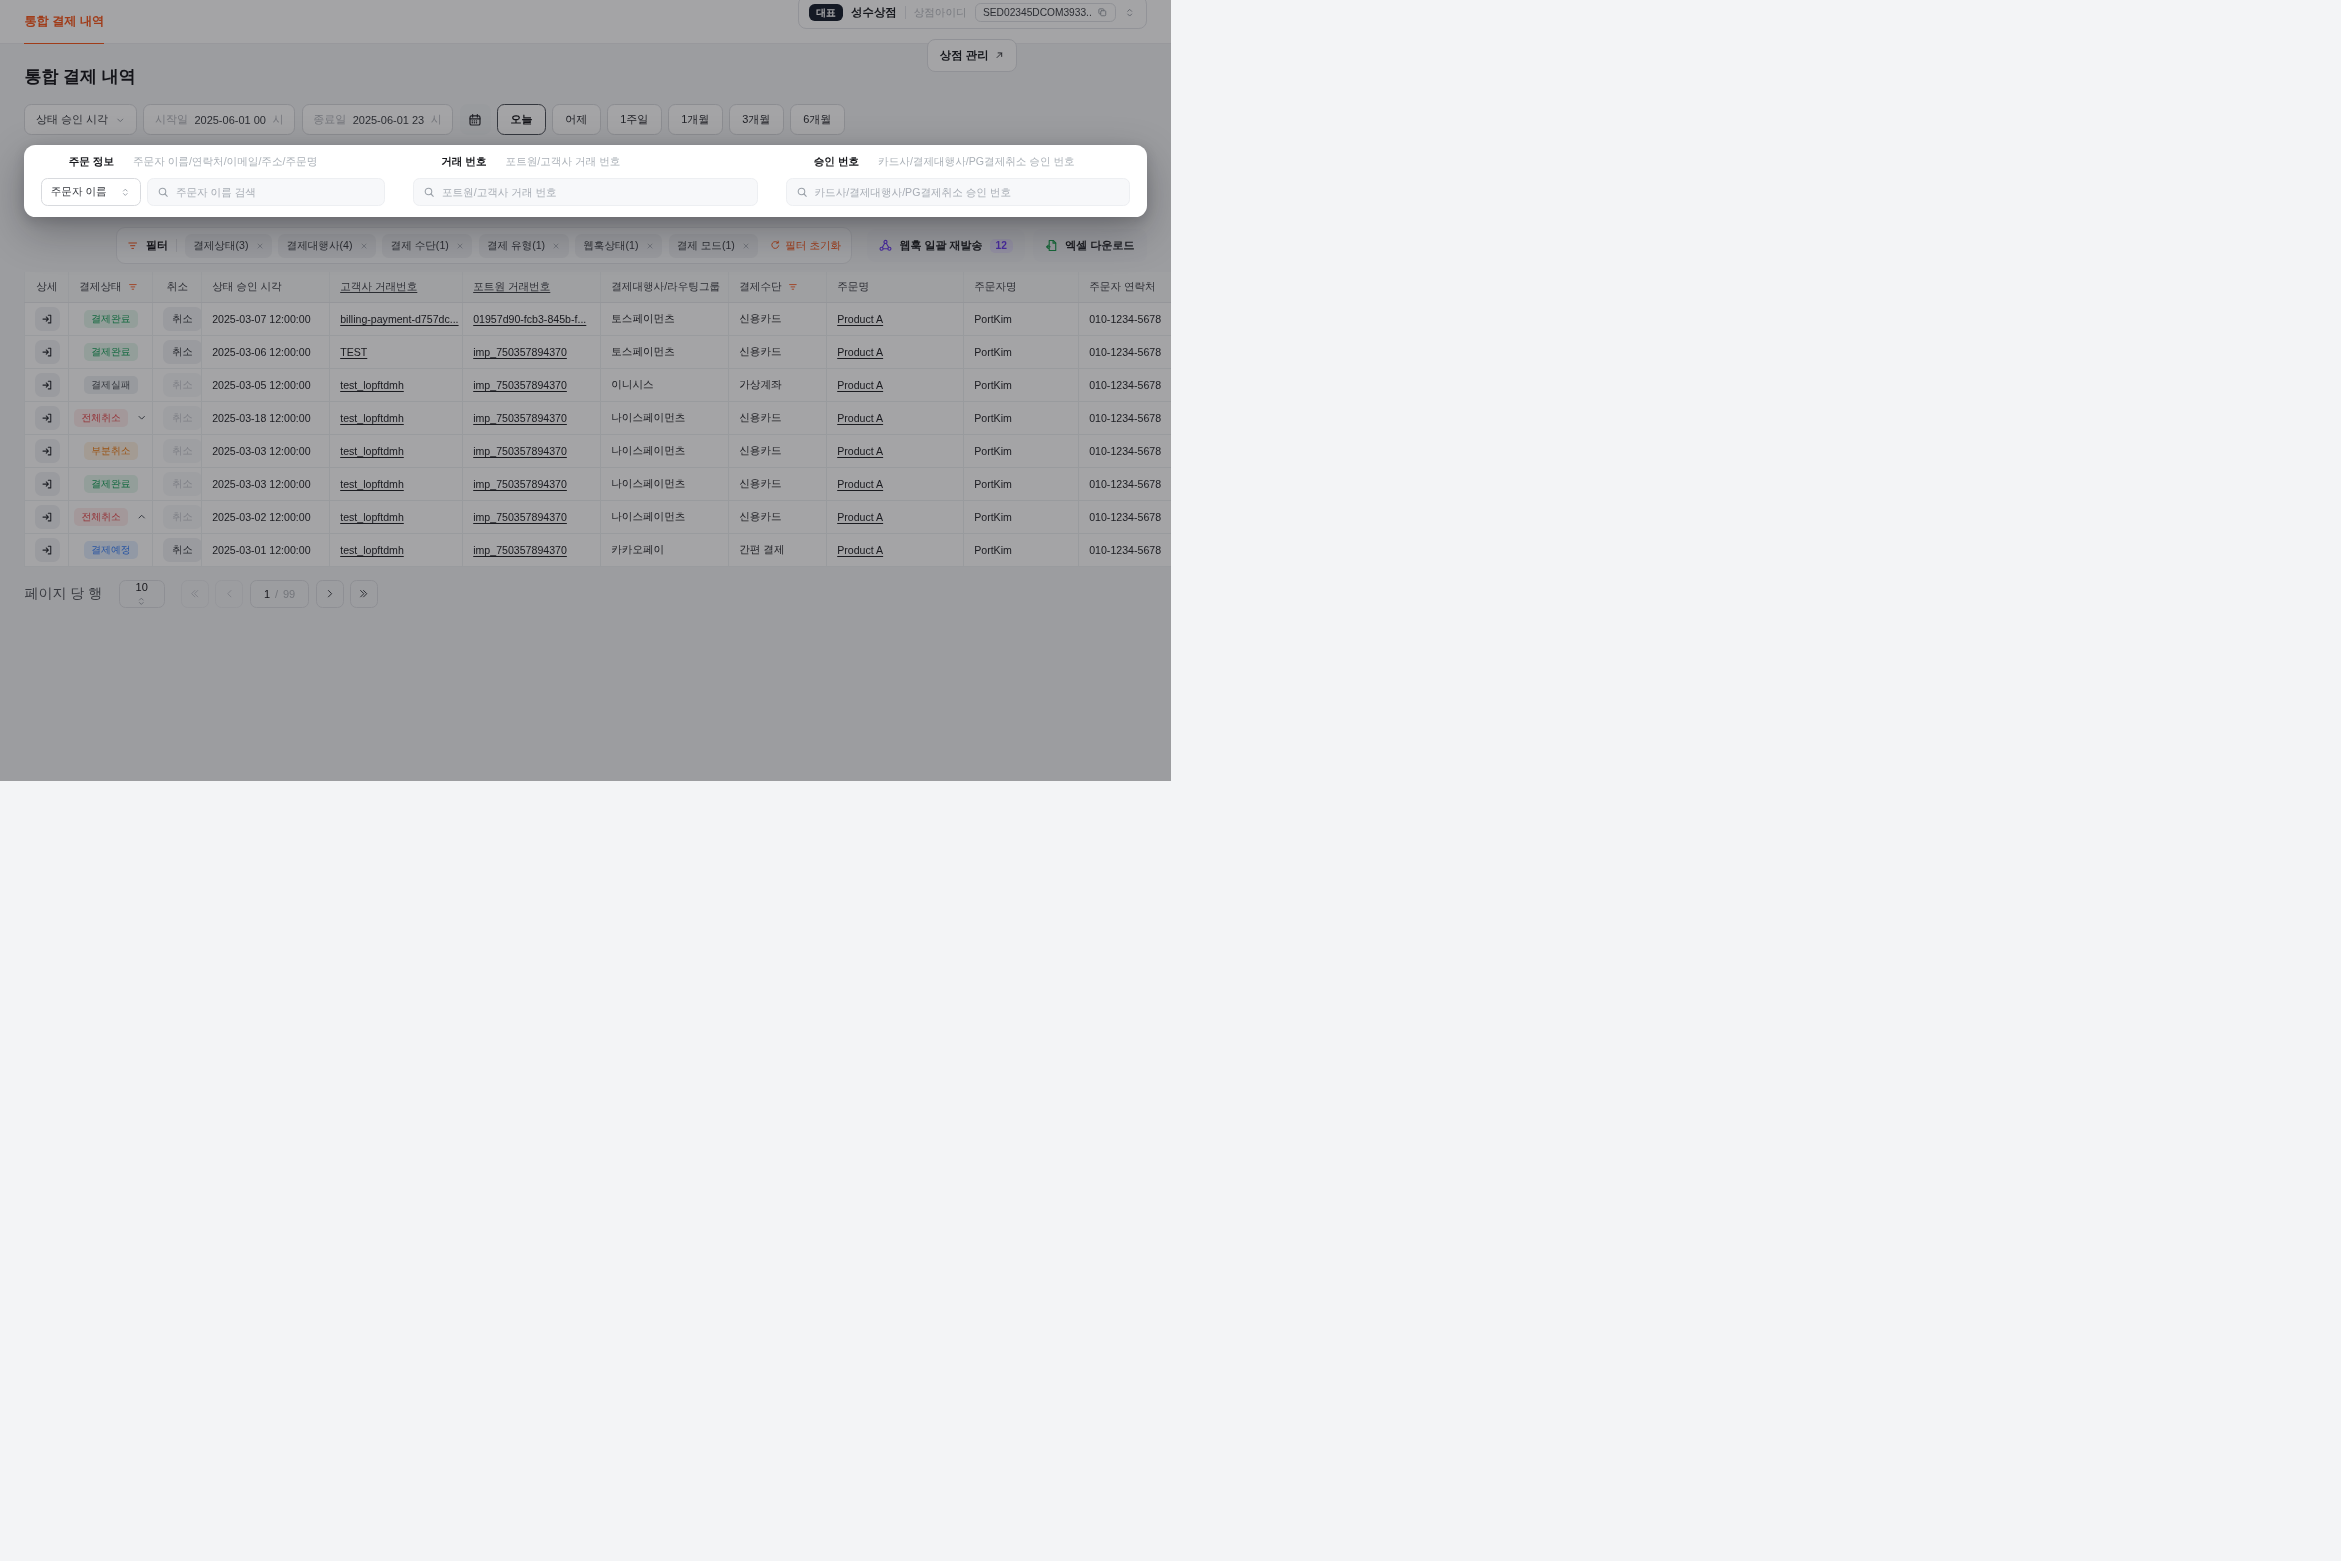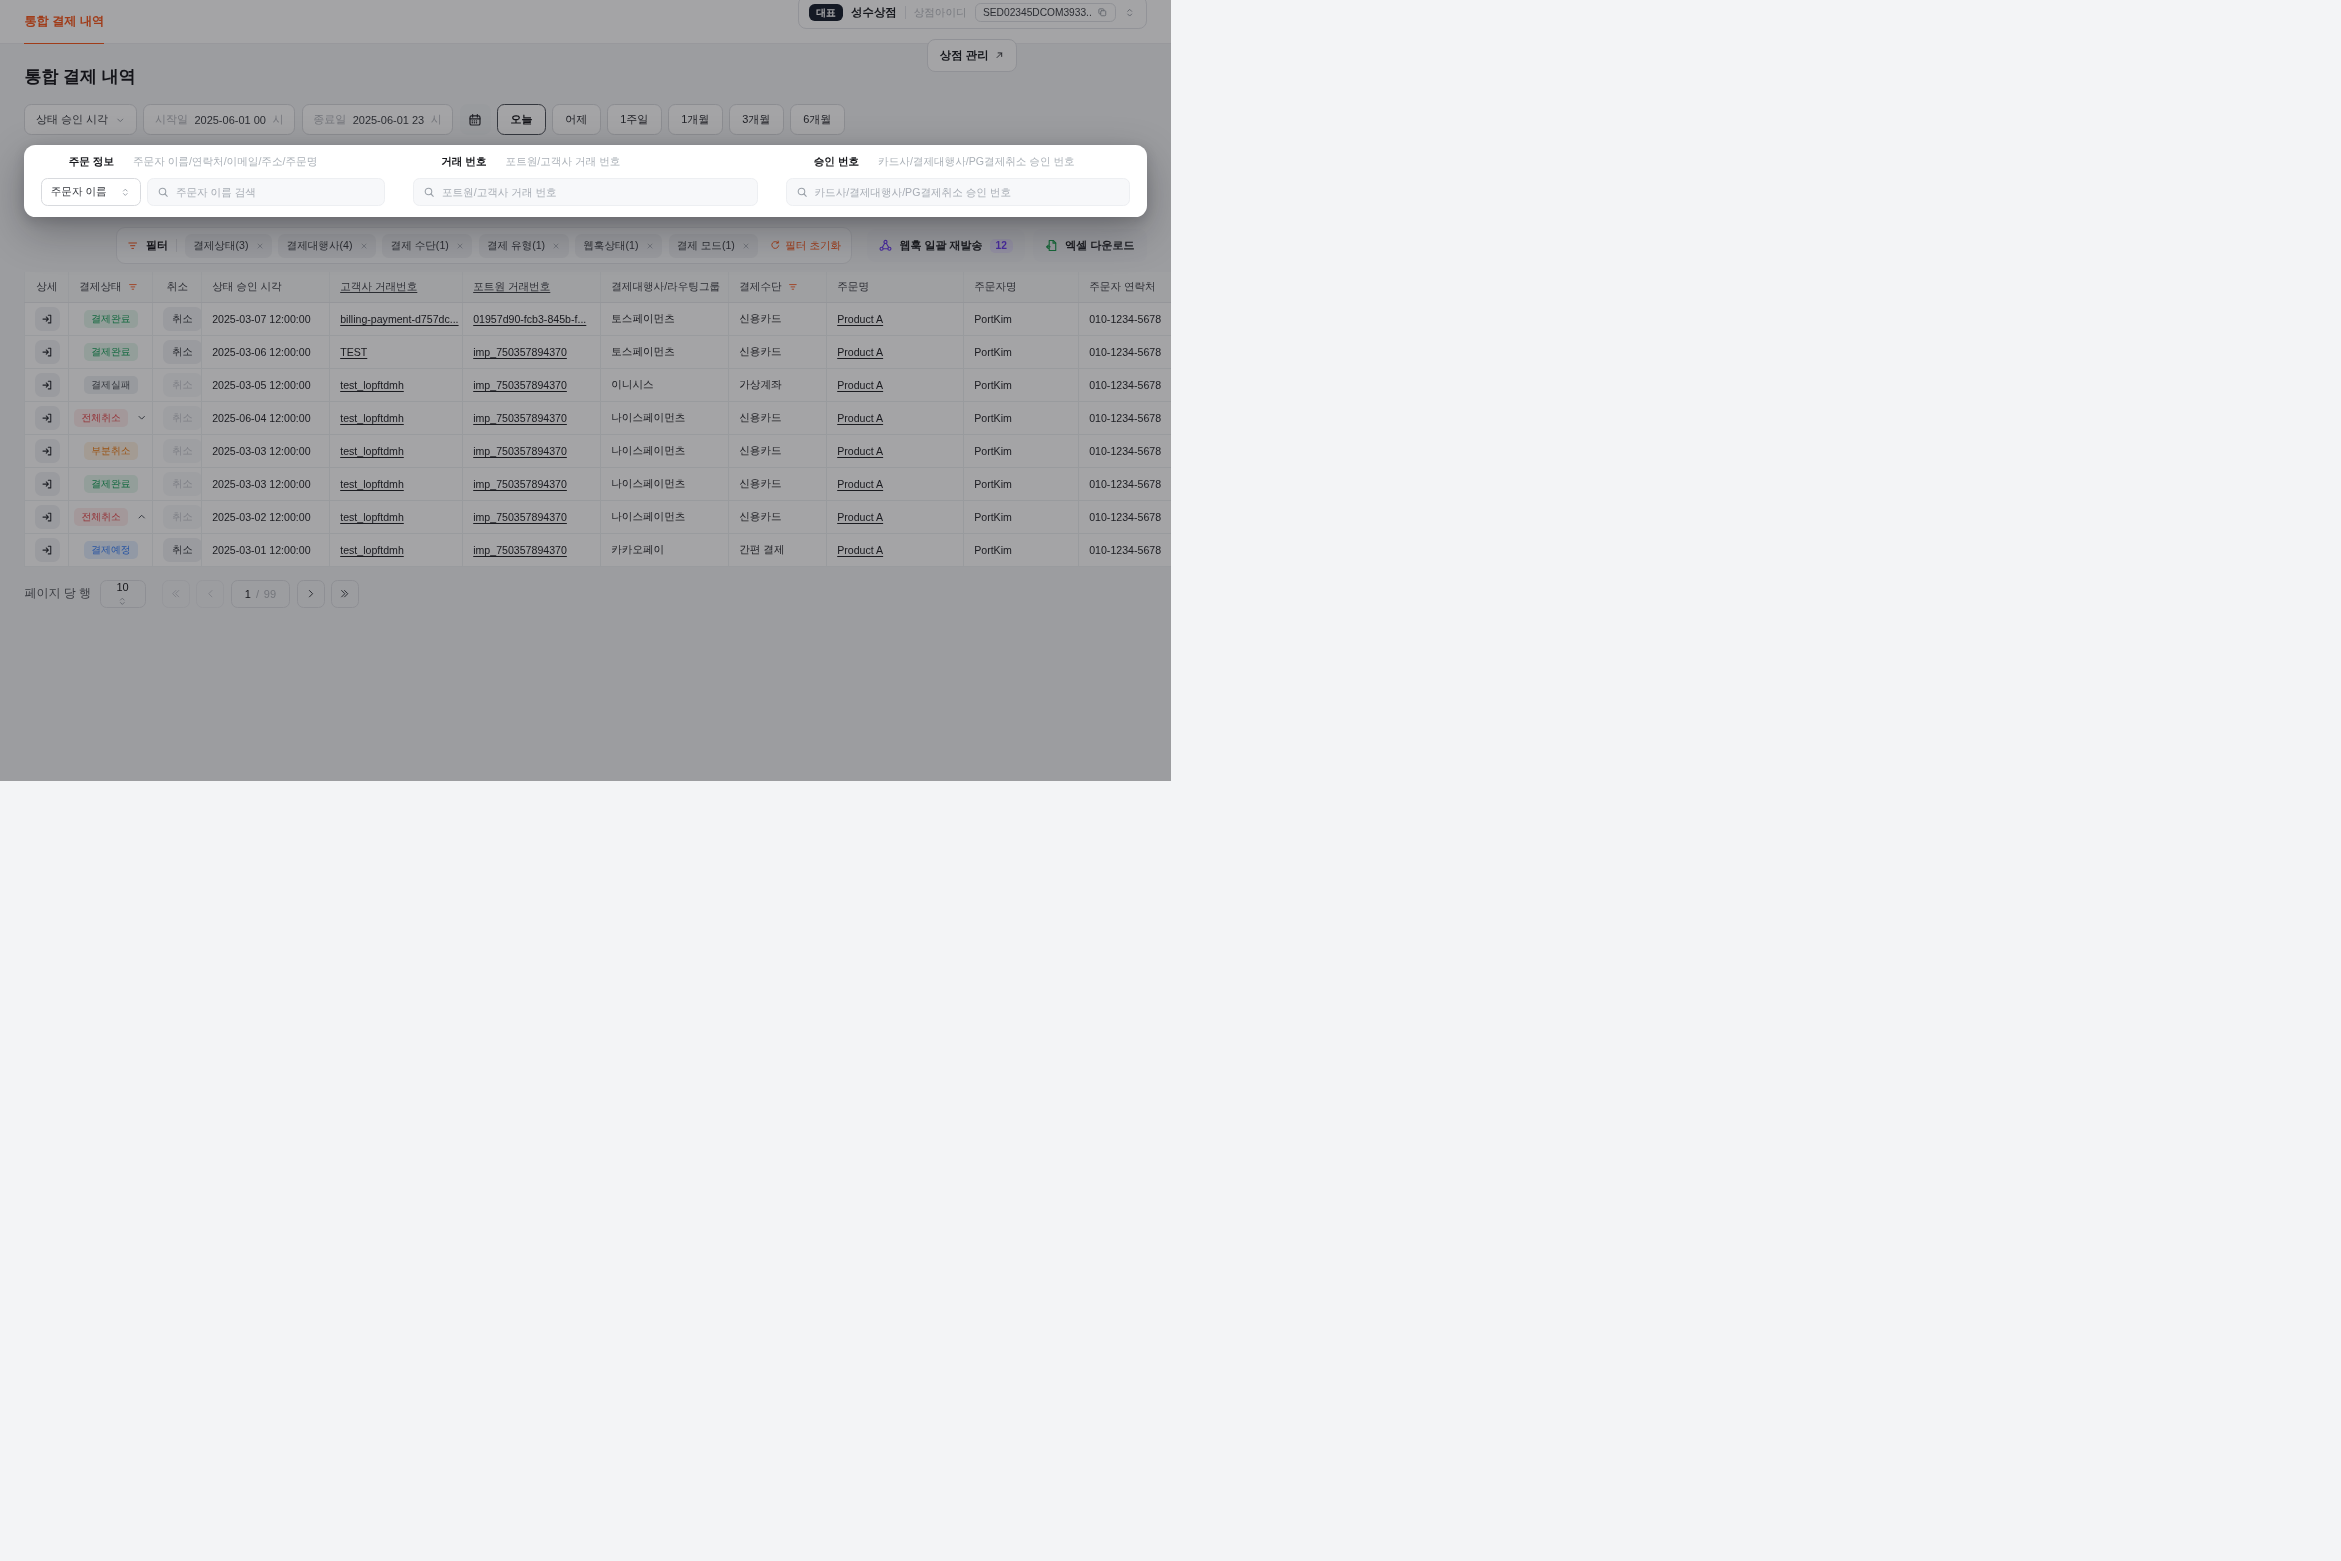--- a/index.html
+++ b/index.html
@@ -79,21 +79,21 @@
   .badge.canceled{color:var(--red);background:var(--red-bg);}
   .badge.partial{color:var(--orange);background:var(--orange-bg);}
   .badge.scheduled{color:var(--blue);background:var(--blue-bg);}
   .status-cell{display:flex;align-items:center;justify-content:center;gap:8.1px;}
   .expand{color:#4b5057;display:inline-flex;cursor:pointer;}
   .cancel-btn{padding:4.9px 9px;border-radius:6.5px;background:#eff1f4;font-size:10.2px;color:#3c3f45;}
   .cancel-btn.disabled{background:#f6f7f9;color:#c6c9cf;cursor:default;}
 
   
   .pagination{margin-top:13px;display:flex;align-items:center;gap:6.5px;}
-  .pg-label{font-size:12px;color:#55585e;margin-right:2px;}
+  .pg-label{font-size:14px;color:#55585e;margin-right:10px;}
   .rows-select{height:28px;width:46px;border:0.8px solid #dcdee2;border-radius:6.5px;display:flex;align-items:center;justify-content:space-between;padding:0 7.3px;font-size:11px;color:#17181c;cursor:pointer;flex-direction:column;}
   .pg-btn{width:28px;height:28px;border:0.8px solid #dcdee2;border-radius:6.5px;display:flex;align-items:center;justify-content:center;color:#3c3f45;}
   .pg-btn.disabled{border-color:#e8eaed;color:#c6c9cf;cursor:default;}
   .pg-btn.gap{margin-left:9.8px;}
   .page-box{height:28px;border:0.8px solid #dcdee2;border-radius:6.5px;display:flex;align-items:center;justify-content:center;gap:4.9px;padding:0 13px;font-size:11px;}
   .page-cur{color:#17181c;}
   .page-sep,.page-total{color:#b0b4ba;}
 
   
   .overlay{position:absolute;inset:0;background:rgba(16,17,20,.38);z-index:50;}
@@ -483,21 +483,21 @@
               <div class="status-cell">
                 <span class="badge canceled">전체취소</span>
                 <span class="expand">
                   <svg width="11.4" height="11.4" viewBox="0 0 16 16" fill="none" stroke="currentColor" stroke-width="1.4" stroke-linecap="round" stroke-linejoin="round">
                     <path d="M4.2 6.2 8 10l3.8-3.8"></path>
                   </svg>
                 </span>
               </div>
             </td>
             <td class="c-center"><button class="cancel-btn disabled">취소</button></td>
-            <td>2025-06-04 12:00:00</td>
+            <td>2025-03-18 12:00:00</td>
             <td><span class="link">test_lopftdmh</span></td>
             <td><span class="link">imp_750357894370</span></td>
             <td>나이스페이먼츠</td>
             <td>신용카드</td>
             <td><span class="link">Product A</span></td>
             <td>PortKim</td>
             <td>010-1234-5678</td>
           </tr>
           <tr>
             <td class="c-center"><button class="detail-btn">

